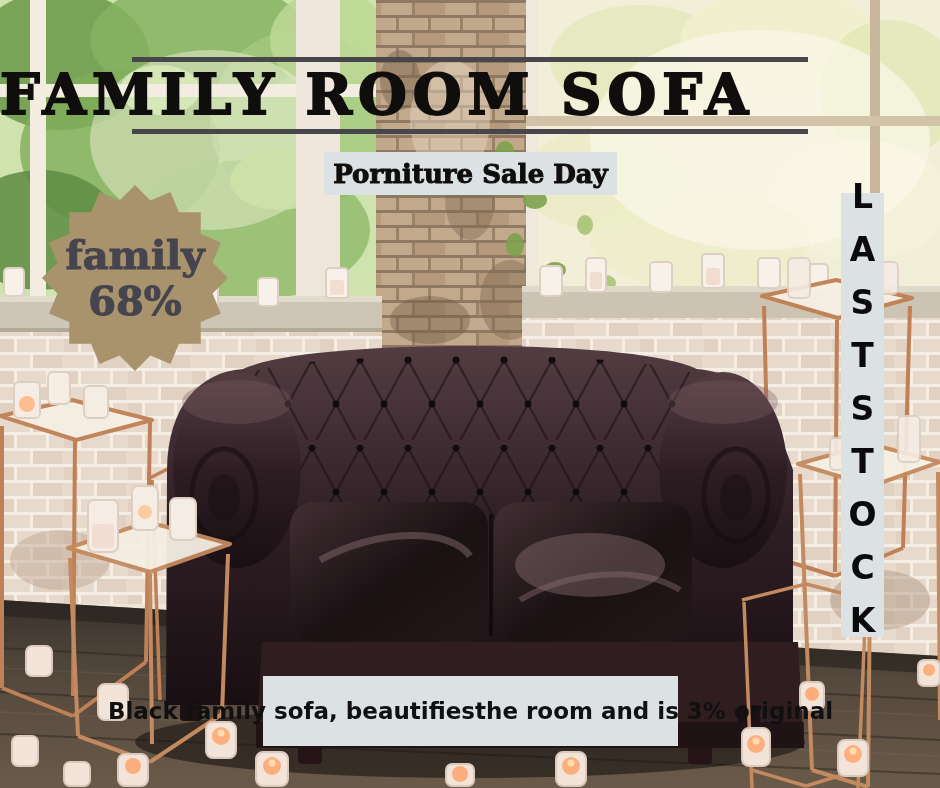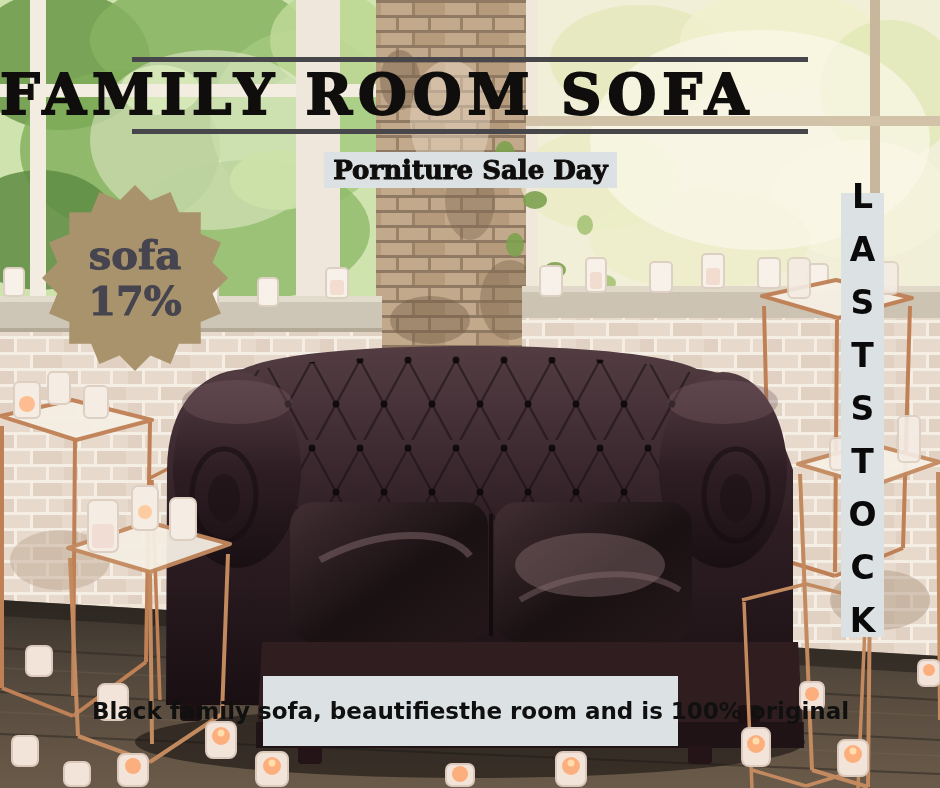--- a/index.html
+++ b/index.html
@@ -12,21 +12,21 @@
   .rule{position:absolute;background:#47464b;height:5px;width:676px;left:132px;}
   .rule.top{top:57px;}
   .rule.bottom{top:129px;}
   .poster-title{
     position:absolute;left:0;right:0;top:63px;height:62px;line-height:62px;
     text-align:left;font-family:"DejaVu Serif",serif;font-weight:900;
     font-size:56px;letter-spacing:6px;color:#0f0e0c;
     -webkit-text-stroke:2px #0f0e0c;white-space:nowrap;
   }
   .subtitle-strip{
-    position:absolute;left:324px;top:152px;width:293px;height:36px;
+    position:absolute;left:324px;top:152px;width:293px;height:43px;
     background:#dce2e4;display:flex;align-items:center;justify-content:center;
     font-family:"DejaVu Serif",serif;font-weight:700;font-size:26px;color:#0f0e0c;
     -webkit-text-stroke:1px #0f0e0c;white-space:nowrap;
   }
   .promo-badge{
     position:absolute;left:42px;top:185px;width:186px;height:186px;
     background:#a8936c;display:flex;flex-direction:column;align-items:center;justify-content:center;
     clip-path:polygon(50% 0%,58.3% 8.3%,69.1% 3.8%,73.6% 14.7%,85.4% 14.6%,85.3% 26.4%,96.2% 30.9%,91.7% 41.7%,100% 50%,91.7% 58.3%,96.2% 69.1%,85.3% 73.6%,85.4% 85.4%,73.6% 85.3%,69.1% 96.2%,58.3% 91.7%,50% 100%,41.7% 91.7%,30.9% 96.2%,26.4% 85.3%,14.6% 85.4%,14.7% 73.6%,3.8% 69.1%,8.3% 58.3%,0% 50%,8.3% 41.7%,3.8% 30.9%,14.7% 26.4%,14.6% 14.6%,26.4% 14.7%,30.9% 3.8%,41.7% 8.3%);
   }
   .promo-badge .line{
@@ -303,26 +303,26 @@
 
   <div class="rule top"></div>
   <div class="poster-title">FAMILY ROOM SOFA</div>
   <div class="rule bottom"></div>
 
   <div class="subtitle-strip">
     <span>Porniture Sale Day</span>
   </div>
 
   <div class="promo-badge">
-    <span class="line">sofa</span>
-    <span class="line">17%</span>
+    <span class="line">family</span>
+    <span class="line">68%</span>
   </div>
 
   <div class="side-strip">
     <span class="vtext">LASTSTOCK</span>
   </div>
 
   <div class="caption-strip">
     <span>Black family sofa, beautifies</span>
-    <span>the room and is 100% original</span>
+    <span>the room and is 3% original</span>
   </div>
 
 </div>
 
 </body></html>

